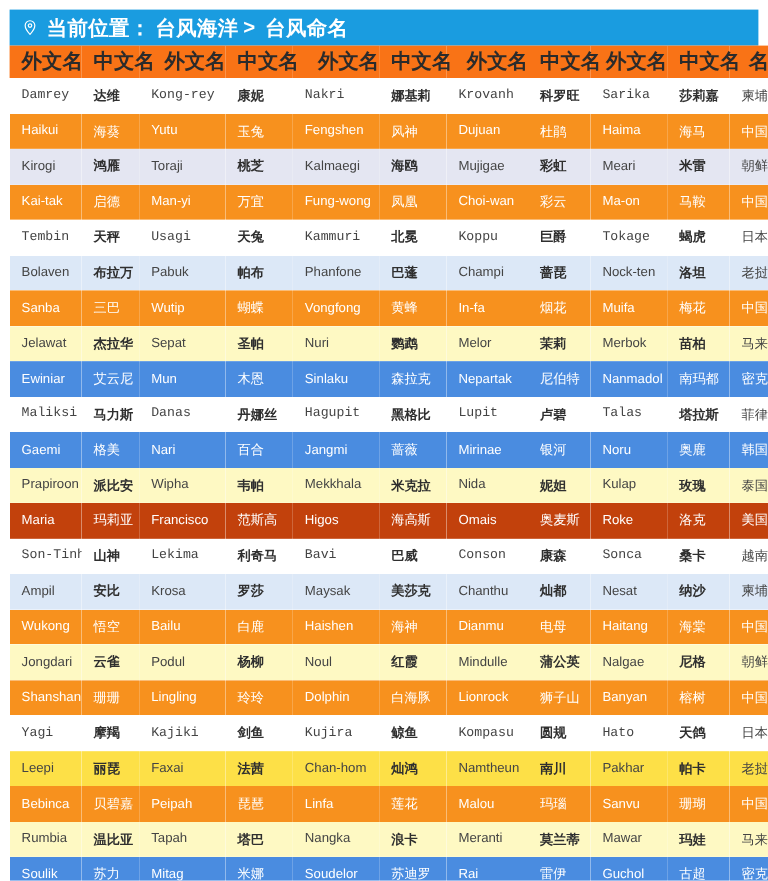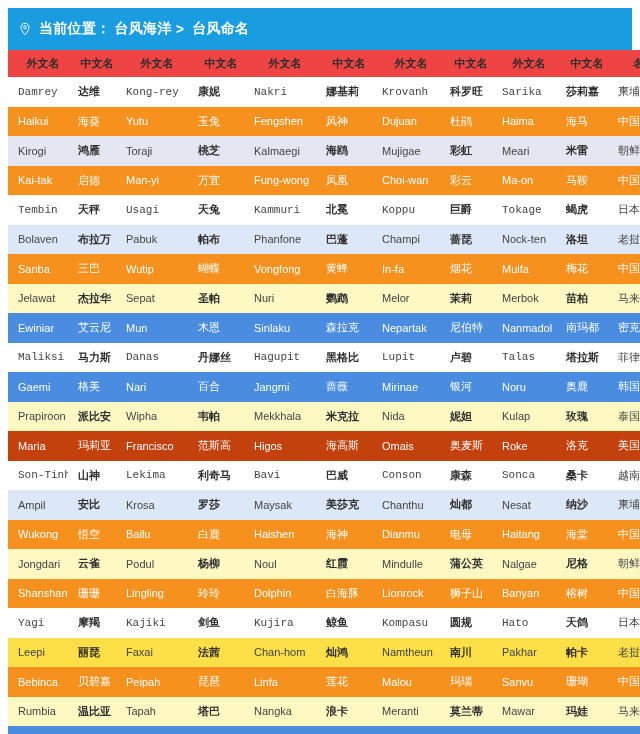--- a/index.html
+++ b/index.html
@@ -19,27 +19,27 @@
   }
   .inner {
     position: absolute;
     left: 8px;
     top: 8px;
     width: 624px;
   }
 
   
   .breadcrumb {
-    height: 42px;
+    height: 30px;
     background: #1a9ce0;
     display: flex;
     align-items: center;
     padding-left: 10px;
     color: #ffffff;
-    font-size: 14px;
+    font-size: 17px;
     font-weight: bold;
     letter-spacing: .3px;
     white-space: nowrap;
   }
   .pin-icon {
     width: 14px;
     height: 14px;
     margin-right: 7px;
     flex: 0 0 auto;
     display: block;
@@ -51,26 +51,26 @@
 
   
   table.names {
     width: 624px;
     border-collapse: collapse;
     table-layout: fixed;
     font-size: 11px;
     color: #3b3b3b;
   }
   table.names thead th {
-    background: #ef4444;
+    background: #f97316;
     color: #2b2b2b;
-    font-size: 11px;
+    font-size: 17px;
     font-weight: bold;
     height: 27px;
-    text-align: center;
+    text-align: right;
     padding: 0 0 0 10px;
     border: none;
     white-space: nowrap;
   }
   table.names tbody td {
     height: 29.5px;
     padding: 0 0 0 10px;
     white-space: nowrap;
     overflow: hidden;
     text-overflow: clip;

